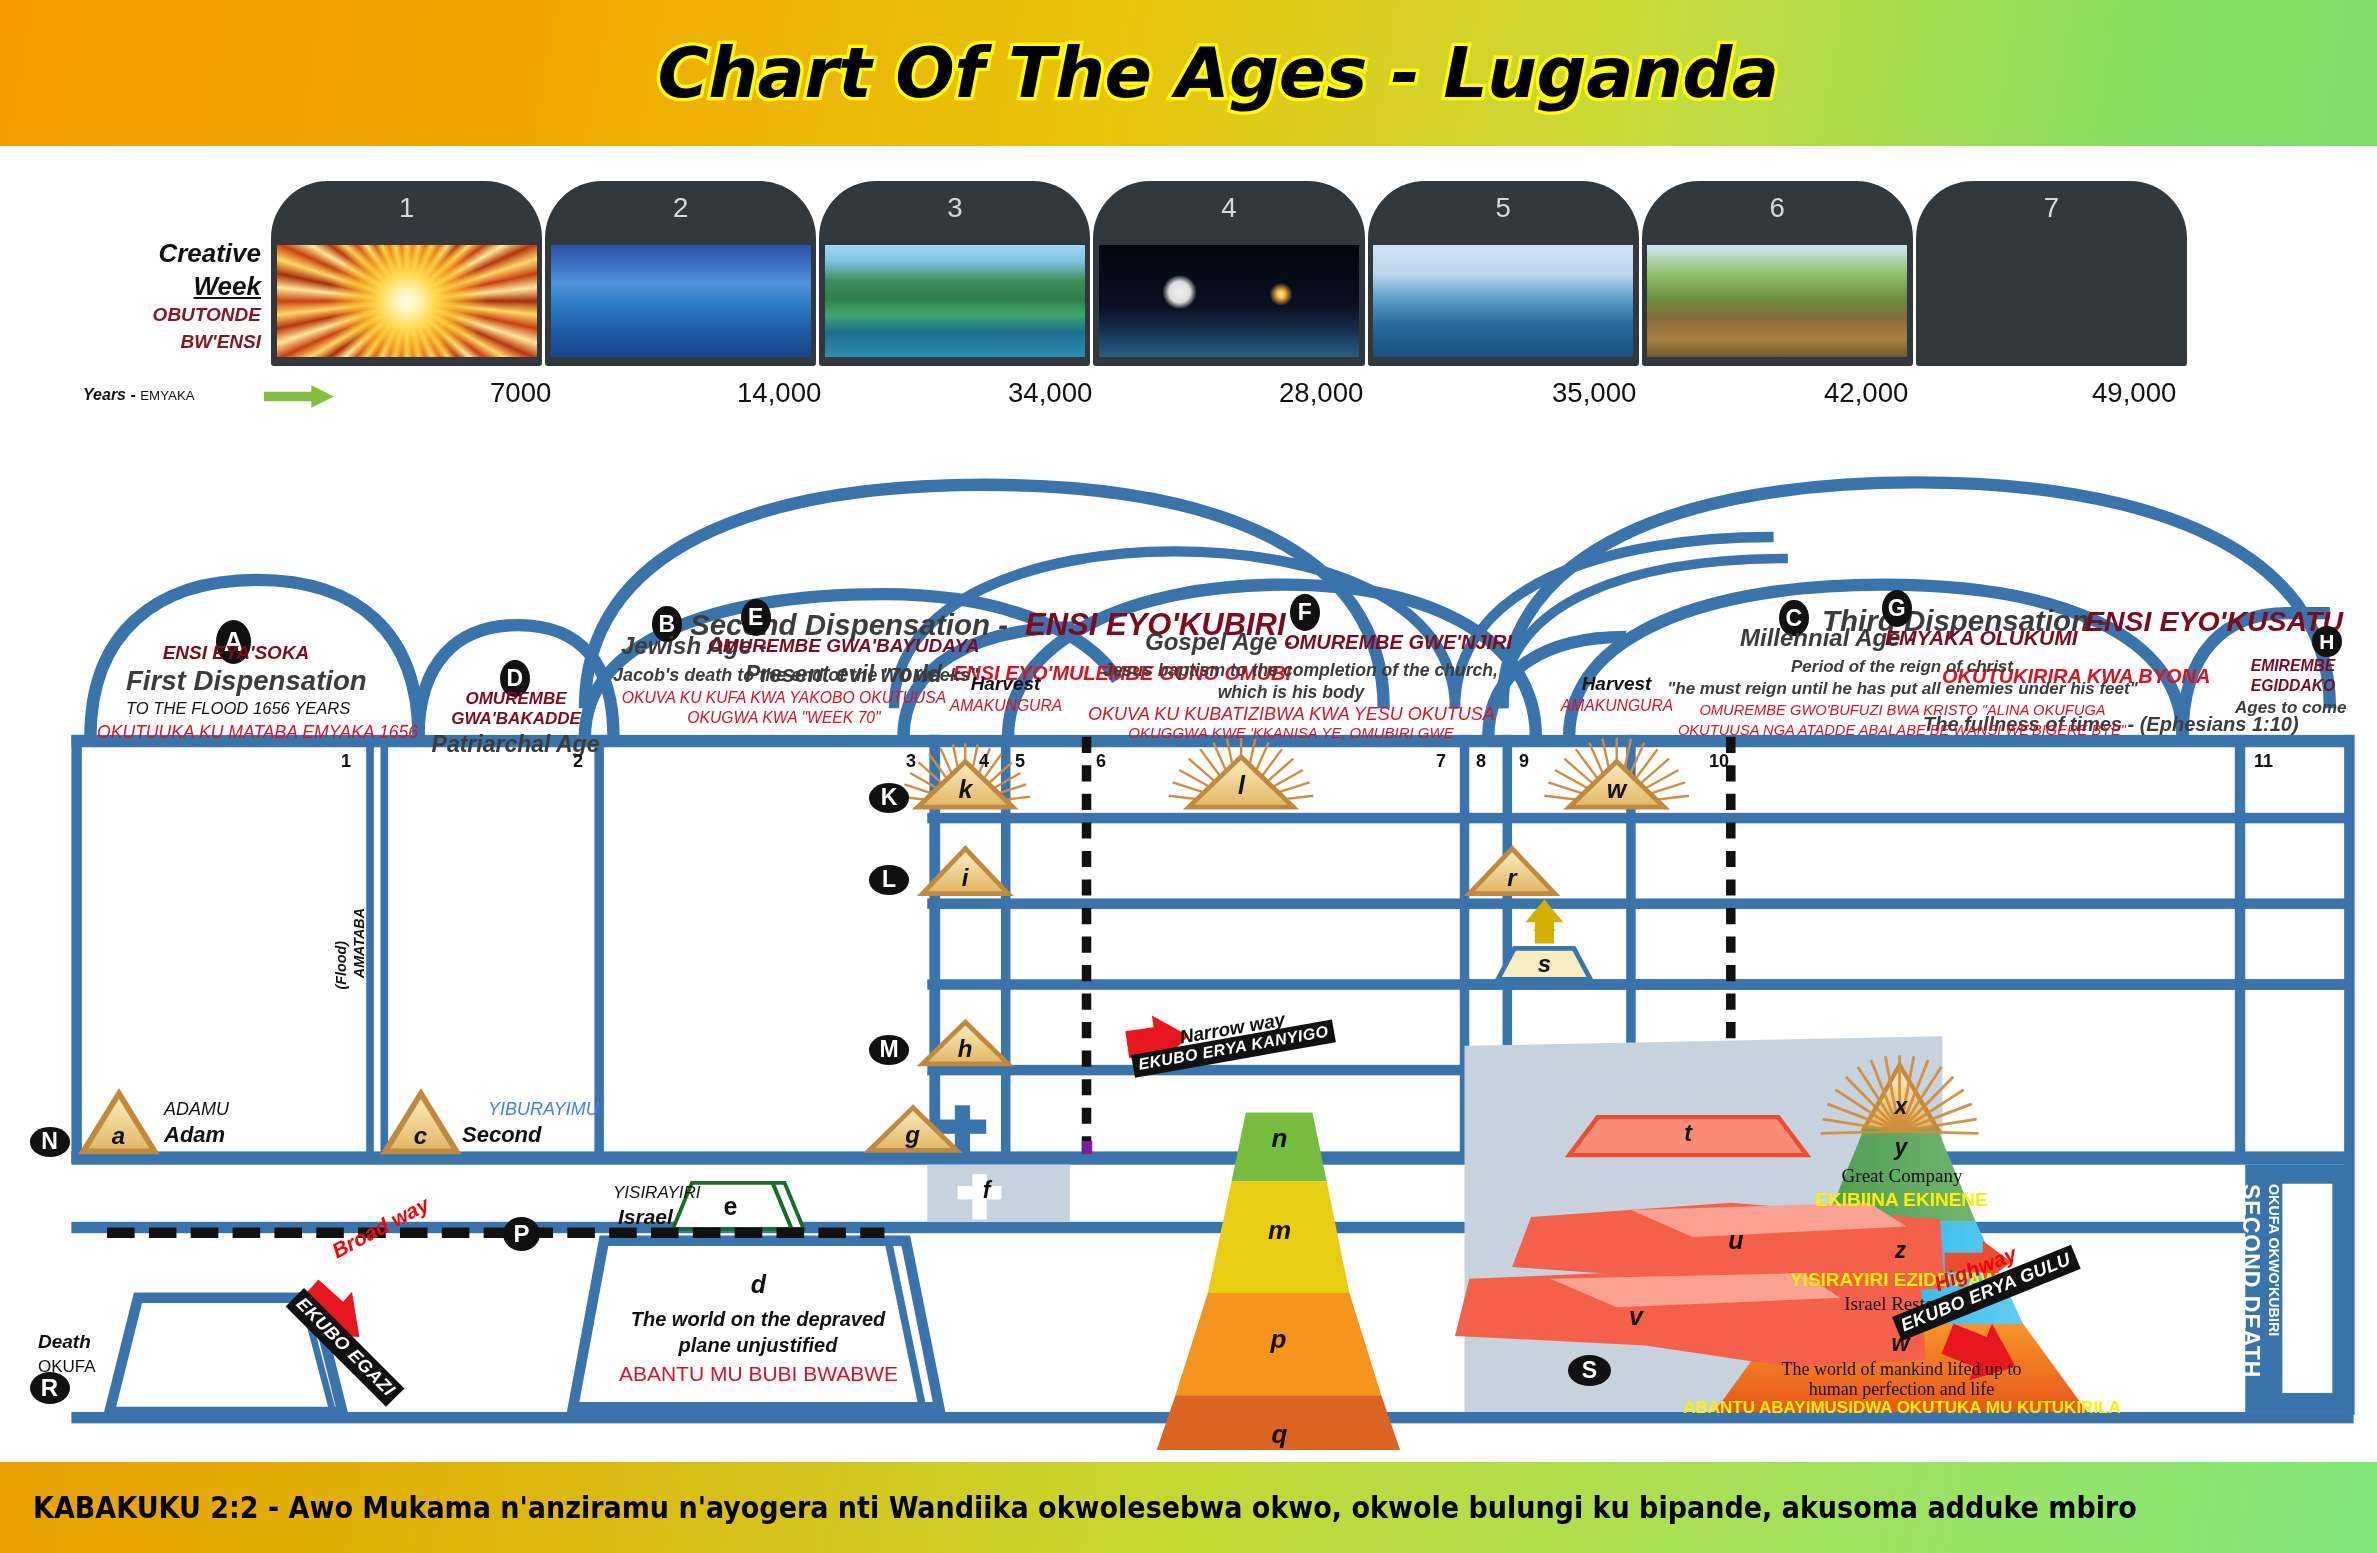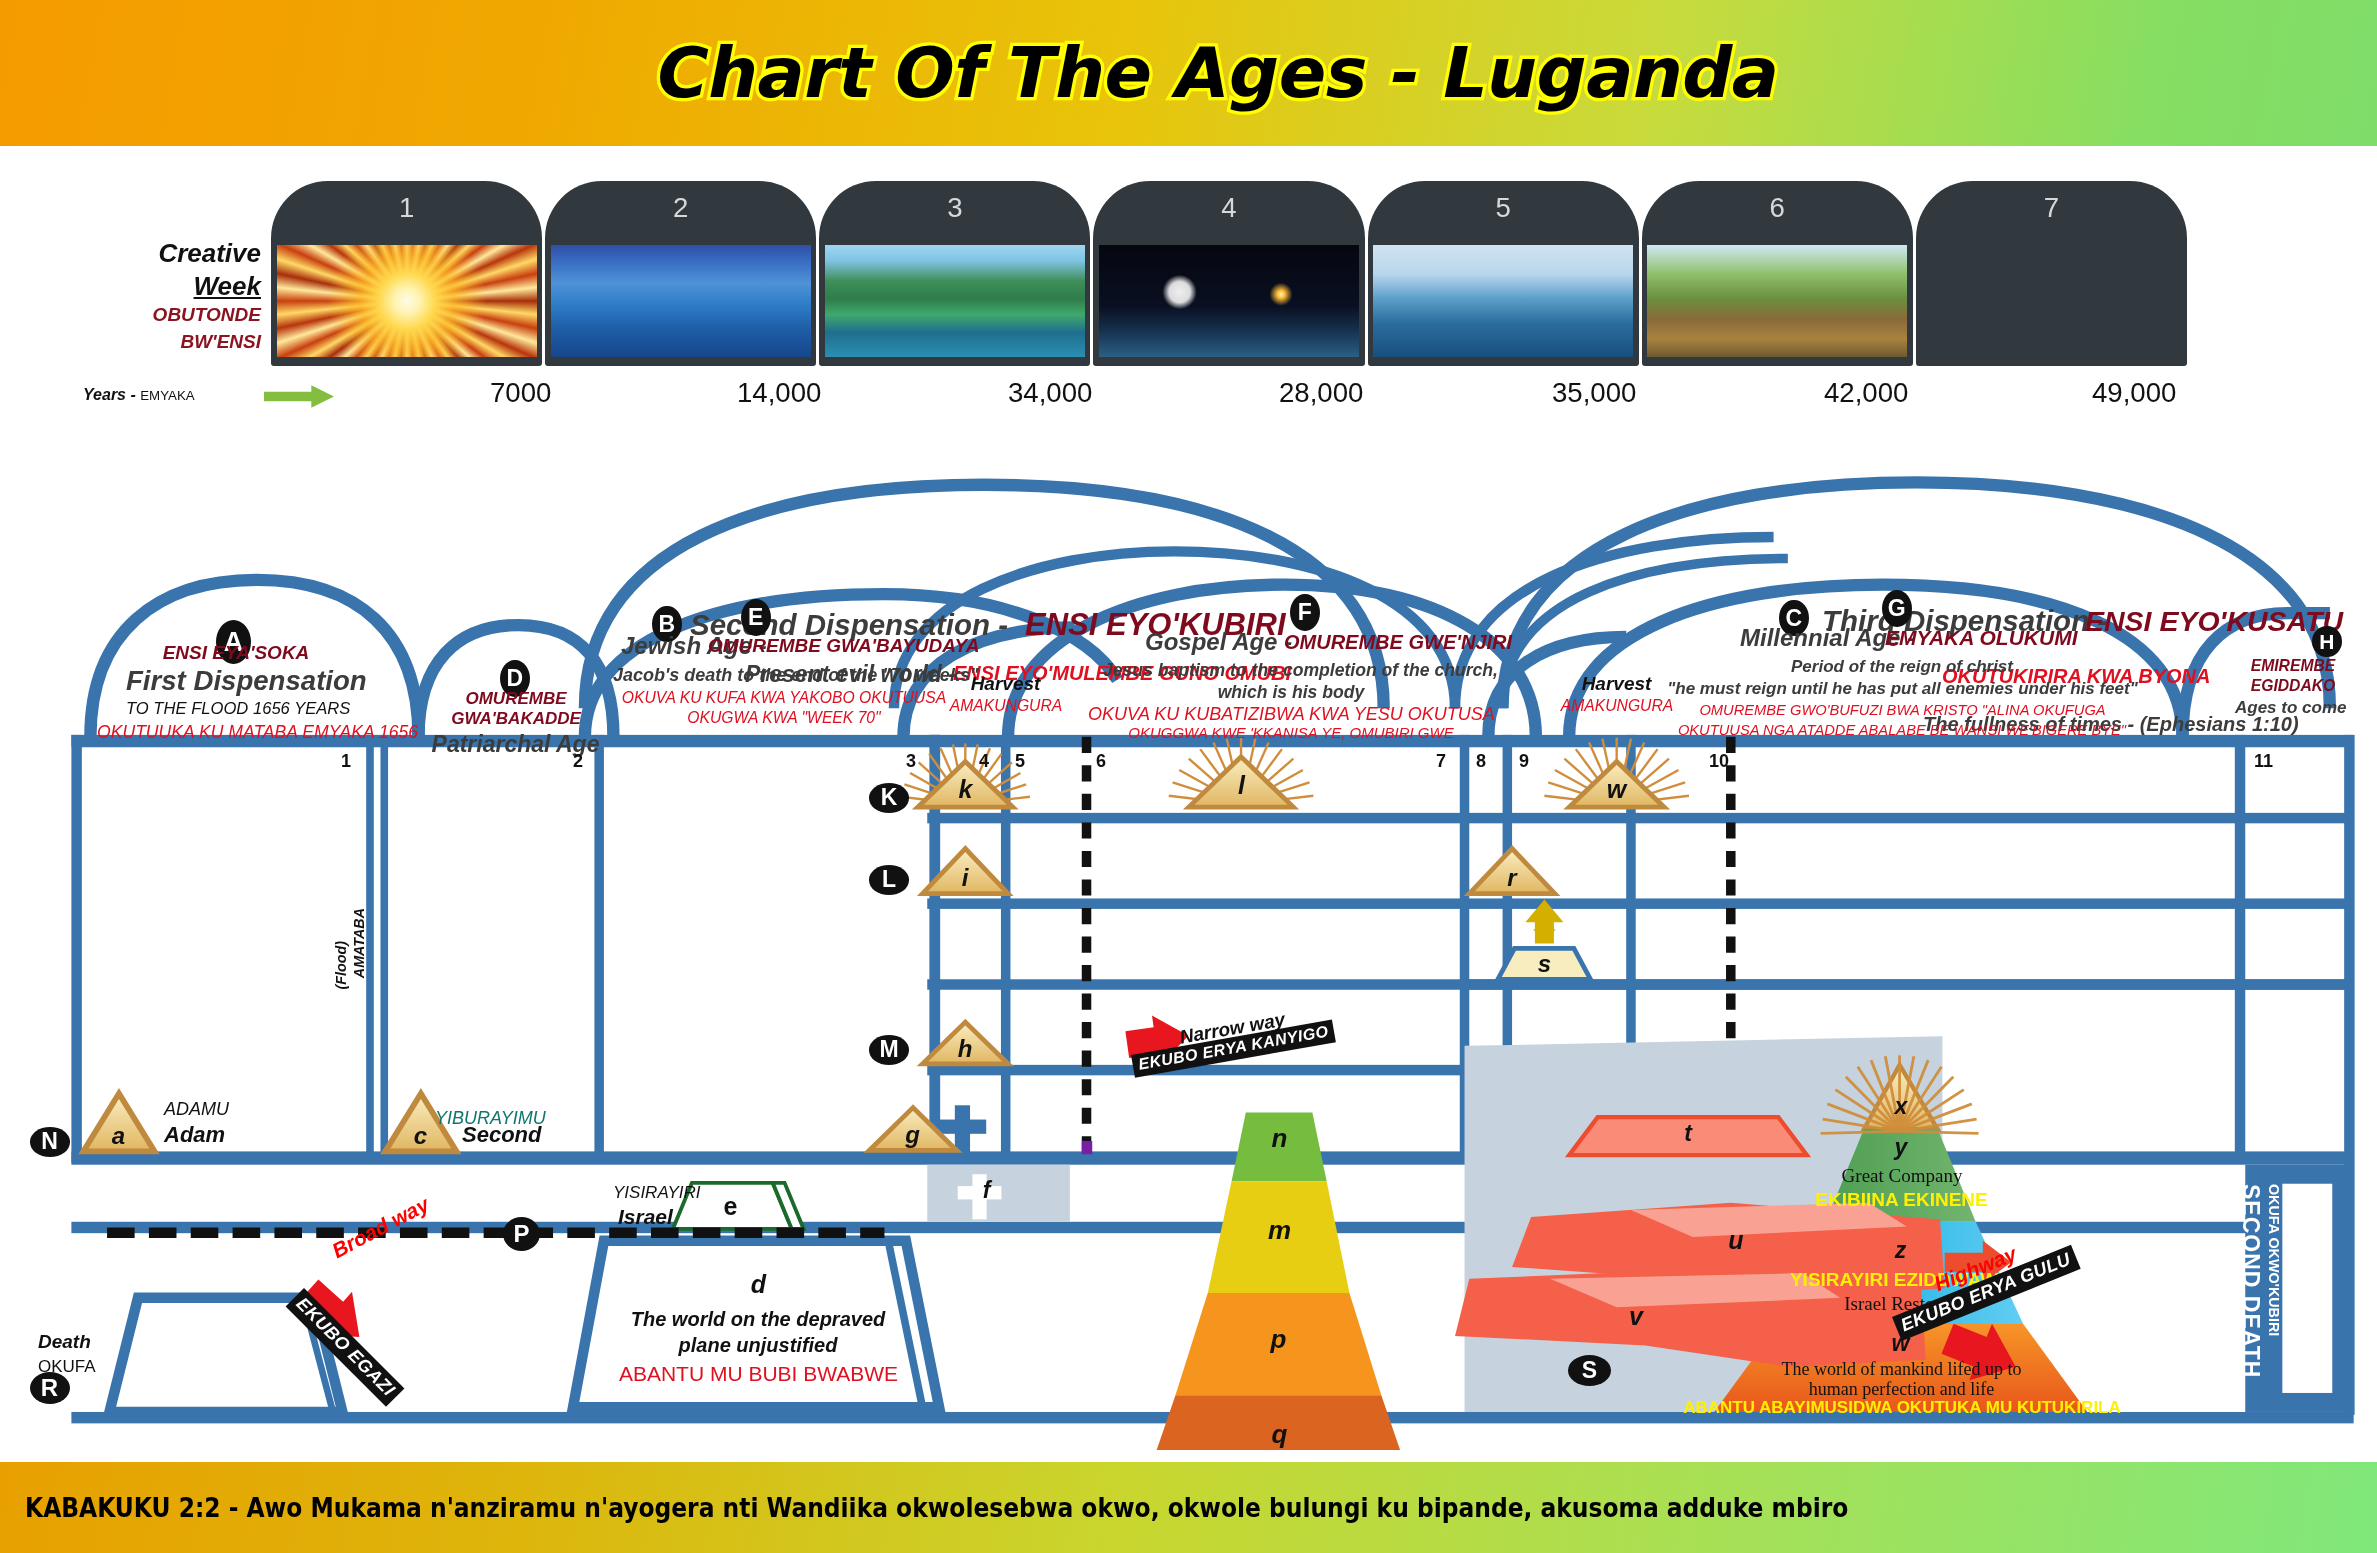--- a/index.html
+++ b/index.html
@@ -85,21 +85,21 @@
   .road-en{ color:#FF0000; font-weight:bold; font-style:italic; font-size:21px; }
   .road-lg{ display:inline-block; color:#fff; background:#111; font-weight:bold; font-style:italic;
             font-size:18px; padding:2.4px 5.7px; letter-spacing:0.5px; }
 
   
   #footer-banner{
     position:absolute; left:0; top:1462px; width:2436px; height:91px;
     background:linear-gradient(100deg,#E8A000 0%,#DDB60C 22%,#C9D62E 46%,#A8E055 70%,#7CE87E 100%);
     display:flex; align-items:center;
   }
-  #footer-text{ padding-left:25px; font-size:26px; font-weight:bold; color:#000;
+  #footer-text{ padding-left:33px; font-size:30px; font-weight:bold; color:#000;
                 font-family:"DejaVu Sans Condensed","Liberation Sans",sans-serif; }
 </style>
 </head>
 <body>
 
 <div id="header-banner">
   <div id="chart-title">Chart Of The Ages - Luganda</div>
 </div>
 
 <div id="creative-week">
@@ -496,21 +496,21 @@
 <div class="txt" style="left:1569px; top:678px; width:238px; text-align:center; font-size:23px; font-weight:bold; font-style:italic; color:#111;">t</div>
 <div class="txt" style="left:1636px; top:784px; width:200px; text-align:center; font-size:25px; font-weight:bold; font-style:italic; color:#111;">u</div>
 <div class="txt" style="left:1536px; top:860px; width:200px; text-align:center; font-size:25px; font-weight:bold; font-style:italic; color:#111;">v</div>
 <div class="txt" style="left:932px; top:735px; width:109px; text-align:center; font-size:23px; font-weight:bold; font-style:italic; color:#111;">f</div>
 
 <div class="txt" style="left:83px; top:680px; width:71px; text-align:center; font-size:24px; font-weight:bold; font-style:italic; color:#111;">a</div>
 <div class="txt" style="left:164px; top:657px; font-size:18px; font-style:italic; color:#111;">ADAMU</div>
 <div class="txt" style="left:164px; top:680px; font-size:22px; font-weight:bold; font-style:italic; color:#111;">Adam</div>
 
 <div class="txt" style="left:385px; top:680px; width:71px; text-align:center; font-size:24px; font-weight:bold; font-style:italic; color:#111;">c</div>
-<div class="txt" style="left:435px; top:657px; font-size:18px; font-style:italic; color:#0f766e;margin-top:9px;">YIBURAYIMU</div>
+<div class="txt" style="left:488px; top:657px; font-size:18px; font-style:italic; color:#3b82f6;">YIBURAYIMU</div>
 <div class="txt" style="left:462px; top:680px; font-size:22px; font-weight:bold; font-style:italic; color:#111;">Second</div>
 
 <div class="txt" style="left:333px; top:499px; font-size:14.3px; font-weight:bold; font-style:italic; color:#111;
             writing-mode:vertical-rl; transform:rotate(180deg); white-space:normal;">(Flood)</div>
 <div class="txt" style="left:351px; top:466px; font-size:14.3px; font-weight:bold; font-style:italic; color:#111;
             writing-mode:vertical-rl; transform:rotate(180deg); white-space:normal;">AMATABA</div>
 
 <div class="txt" style="left:1232px; top:681px; width:95px; text-align:center; font-size:26px; font-weight:bold; font-style:italic; color:#111;">n</div>
 <div class="txt" style="left:1208px; top:773px; width:143px; text-align:center; font-size:26px; font-weight:bold; font-style:italic; color:#111;">m</div>
 <div class="txt" style="left:1174px; top:882px; width:209px; text-align:center; font-size:26px; font-weight:bold; font-style:italic; color:#111;">p</div>

